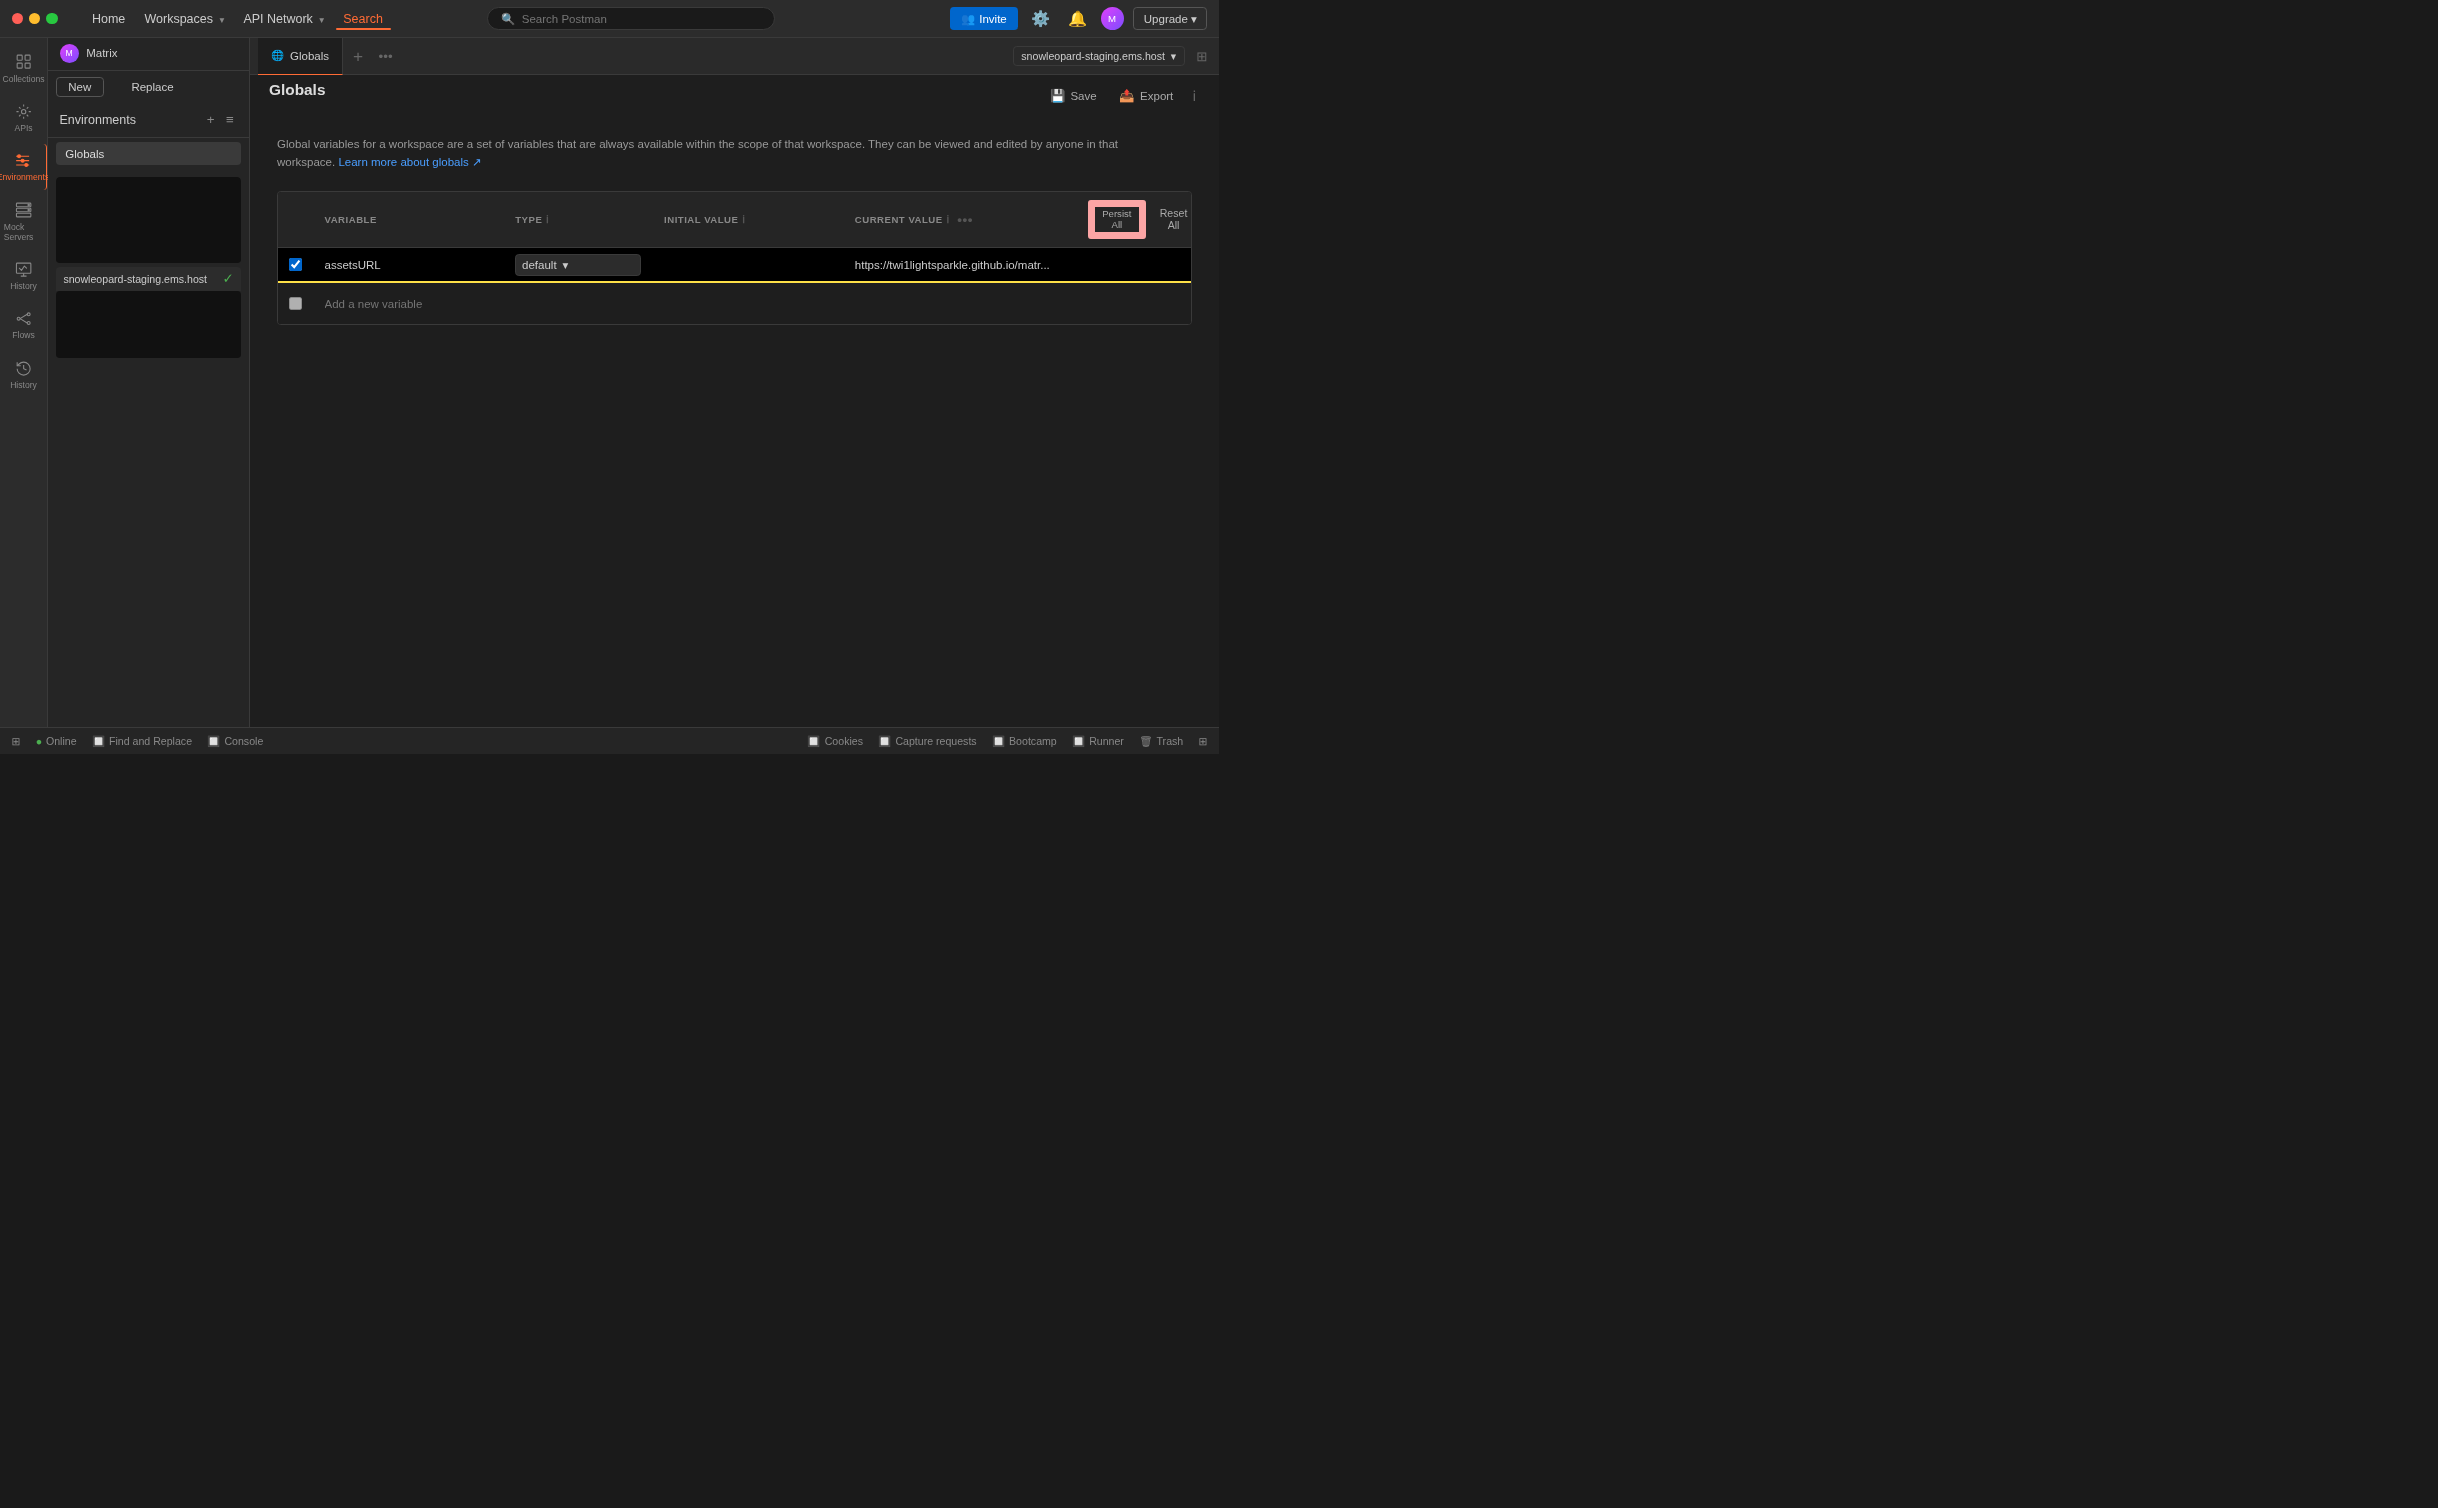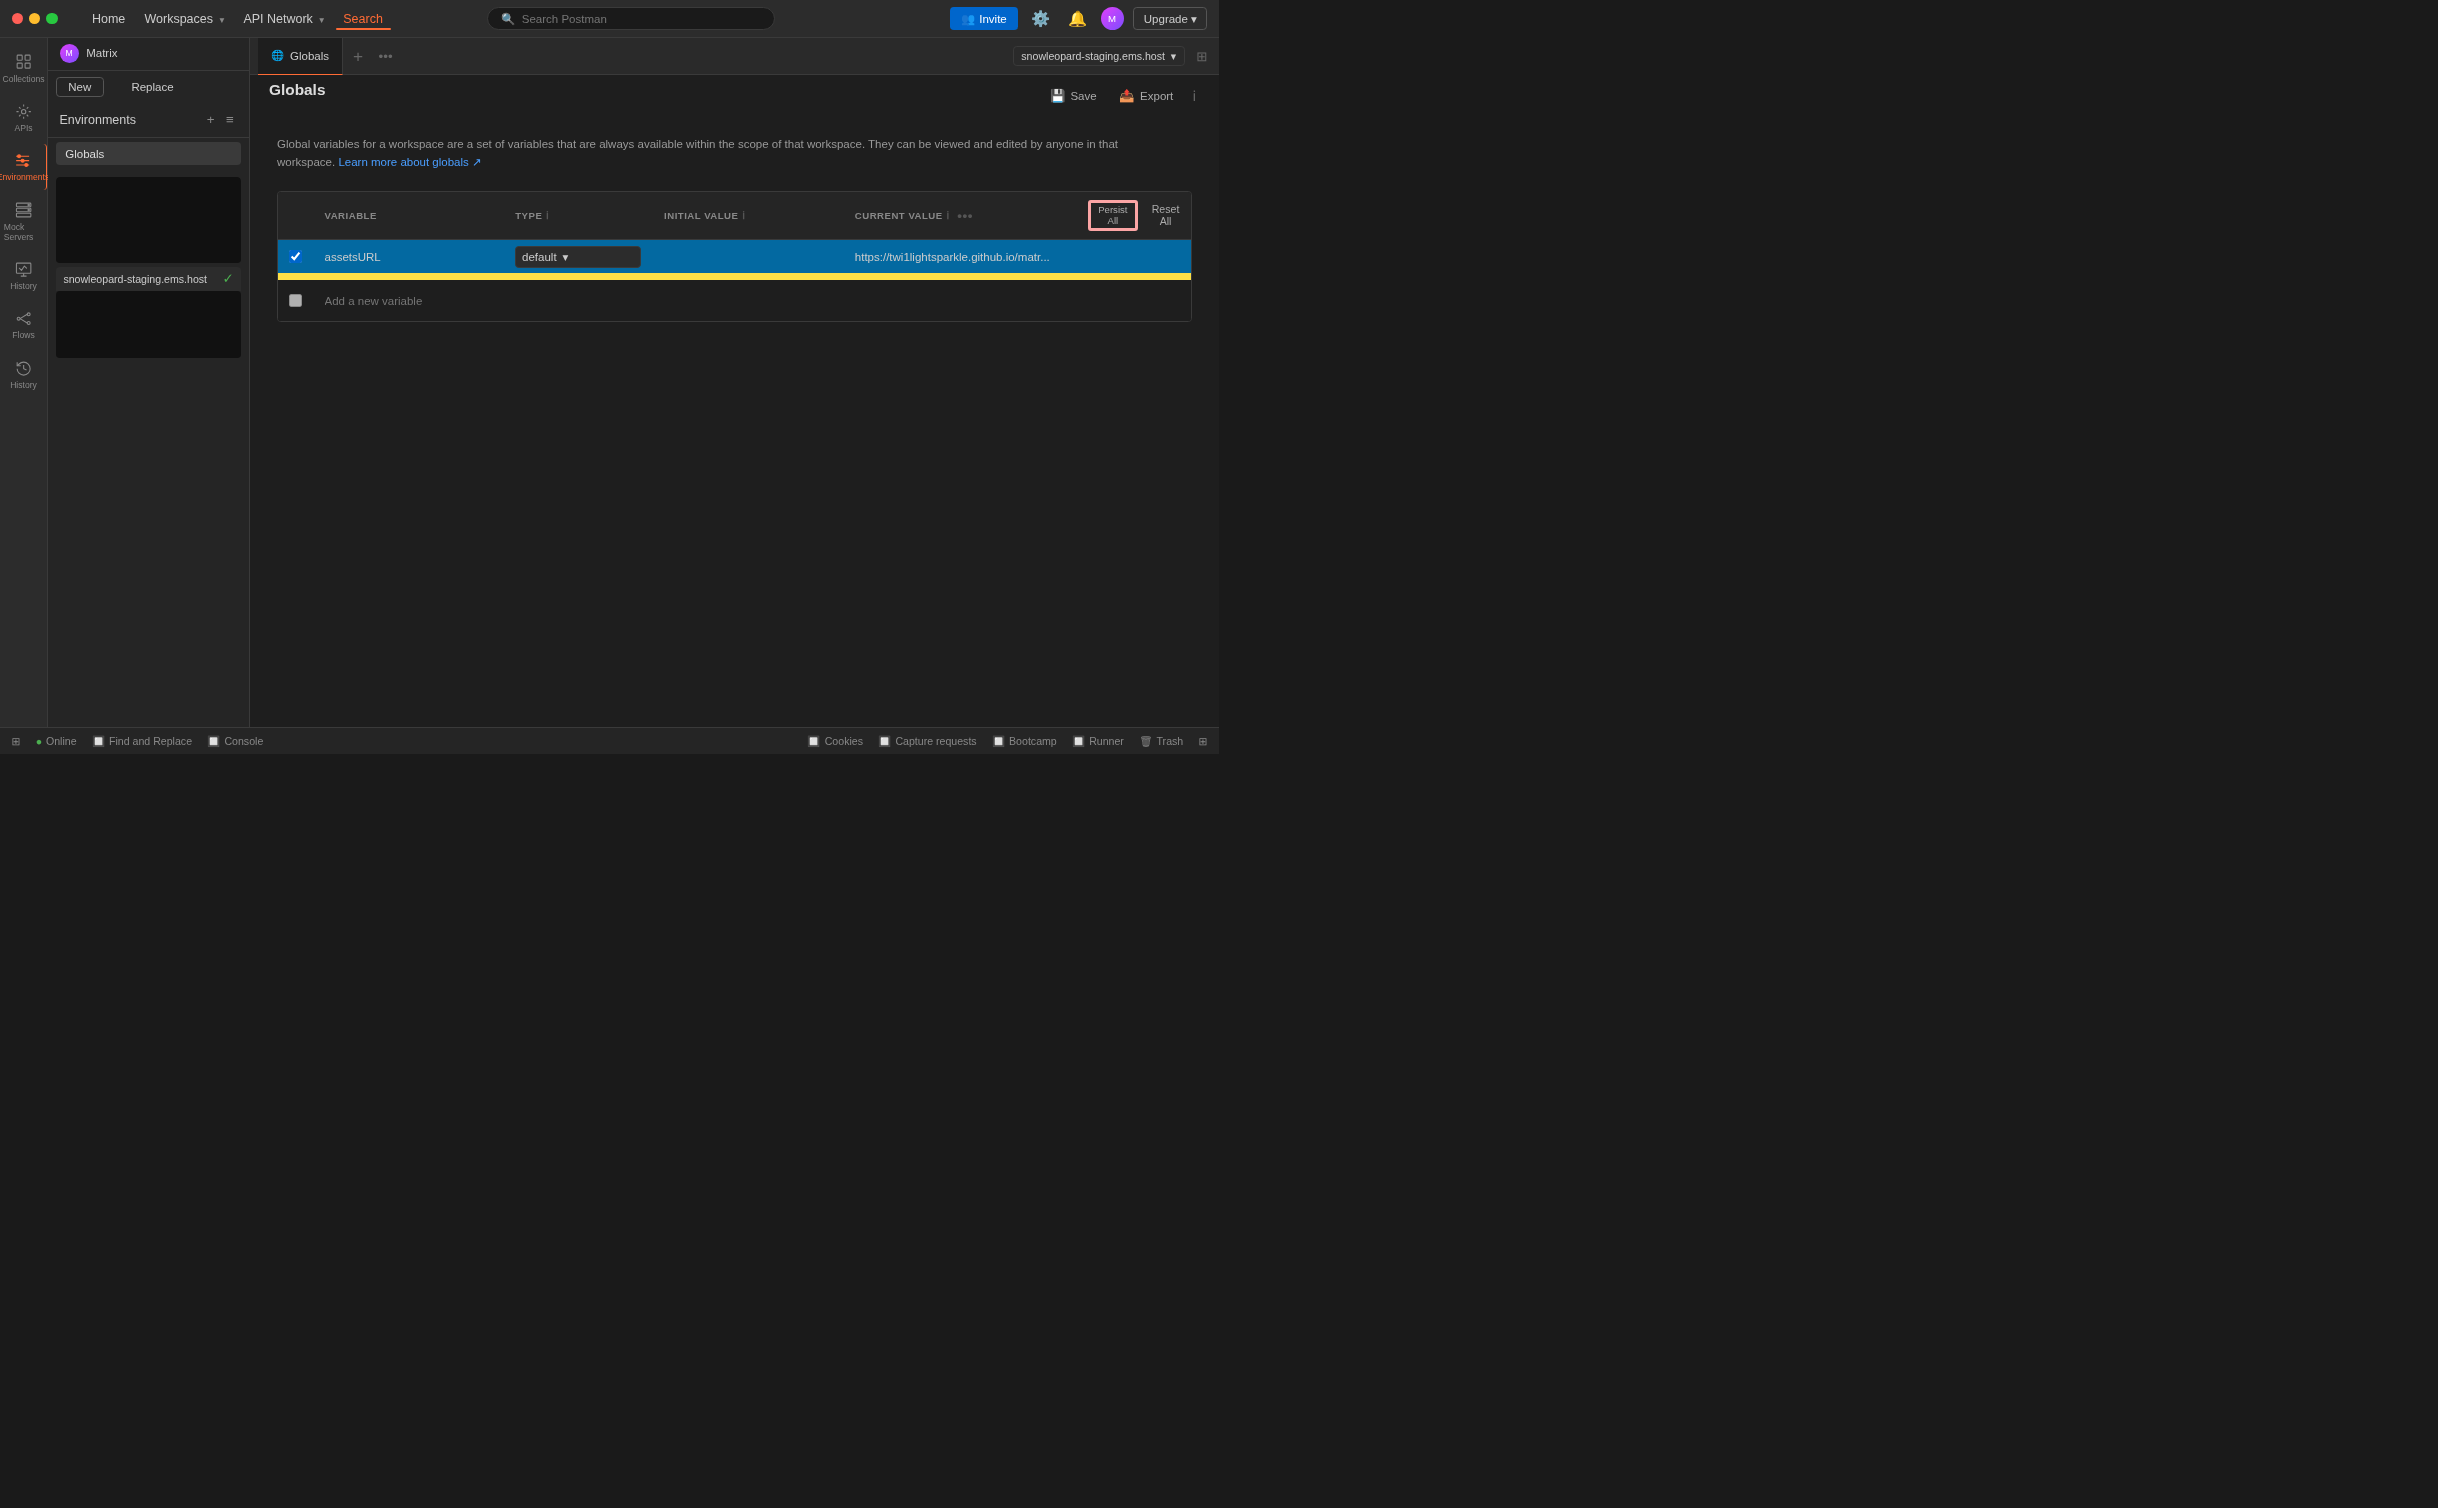--- a/index.html
+++ b/index.html
@@ -246,21 +246,21 @@
 
     .col-header {
       font-size: 9.6px; font-weight: 600; color: #888;
       text-transform: uppercase; letter-spacing: 0.5px;
       display: flex; align-items: center; gap: 3.8px;
     }
     .col-header-info { font-size: 10.6px; color: #555; cursor: pointer; }
 
     .table-data-row {
       display: flex; align-items: center;
-      border-bottom: 7px solid #fde047; background: #0369a1;
+      border-bottom: 2px solid #fde047; background: #000000;
     }
 
     .checkbox-cell {
       width: 35px; display: flex; align-items: center; justify-content: center; padding: 7.7px 0;
     }
     .checkbox {
       width: 13.4px; height: 13.4px; accent-color: #0066cc; cursor: pointer;
     }
     .cell-value {
       flex: 2; padding: 7.7px 11.5px; font-size: 11.5px; color: #ccc;
@@ -309,21 +309,21 @@
       display: flex; align-items: center; padding: 0 11.5px; gap: 15.4px;
       font-size: 10.6px; color: #888;
     }
     .status-left { display: flex; align-items: center; gap: 15.4px; }
     .status-right { display: flex; align-items: center; gap: 15.4px; margin-left: auto; }
     .status-item {
       display: flex; align-items: center; gap: 3.8px; cursor: pointer;
     }
     .status-online { color: #4caf50; }
     .persist-btn {
-      background: none; border: 3px solid #fca5a5; color: #aaa;
+      background: none; border: 7px solid #fca5a5; color: #aaa;
       border-radius: 2.9px; padding: 1.9px 7.7px; font-size: 9.6px; cursor: pointer;
     }
     .reset-btn {
       background: none; border: none; color: #aaa;
       font-size: 10.6px; cursor: pointer; padding: 1.9px 5.8px;
     }
 
     
     .table-wrapper {
       border: 1px solid #3a3a3a; border-radius: 3.8px; overflow: hidden;

